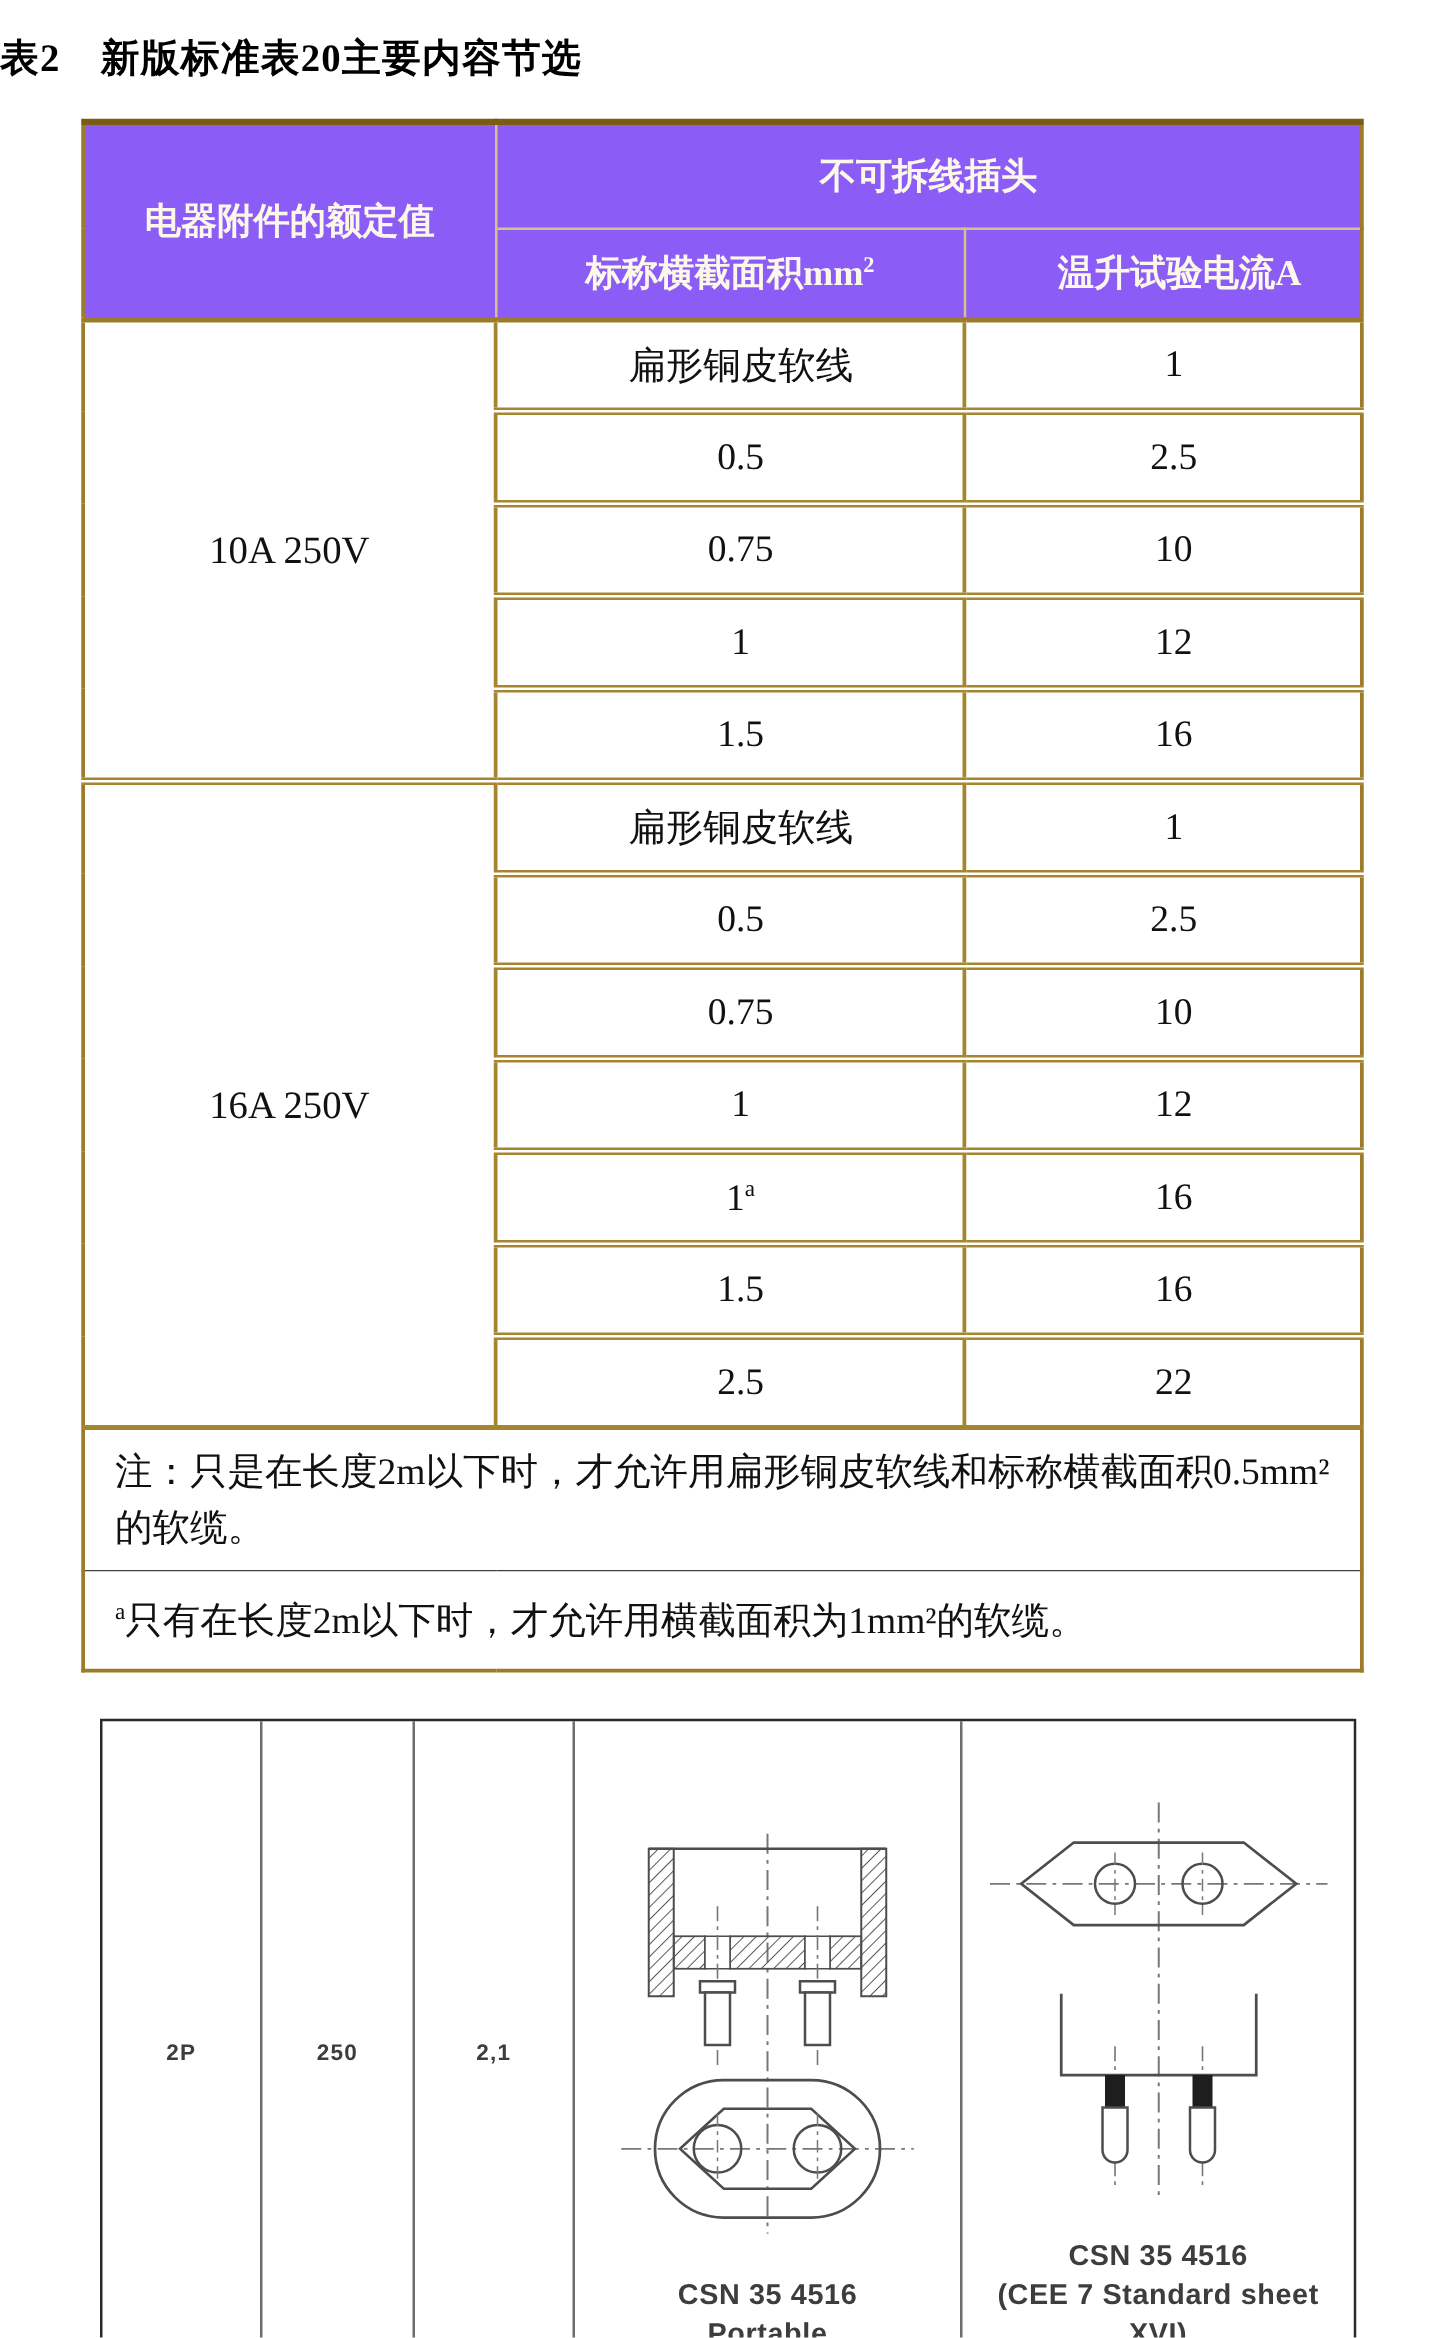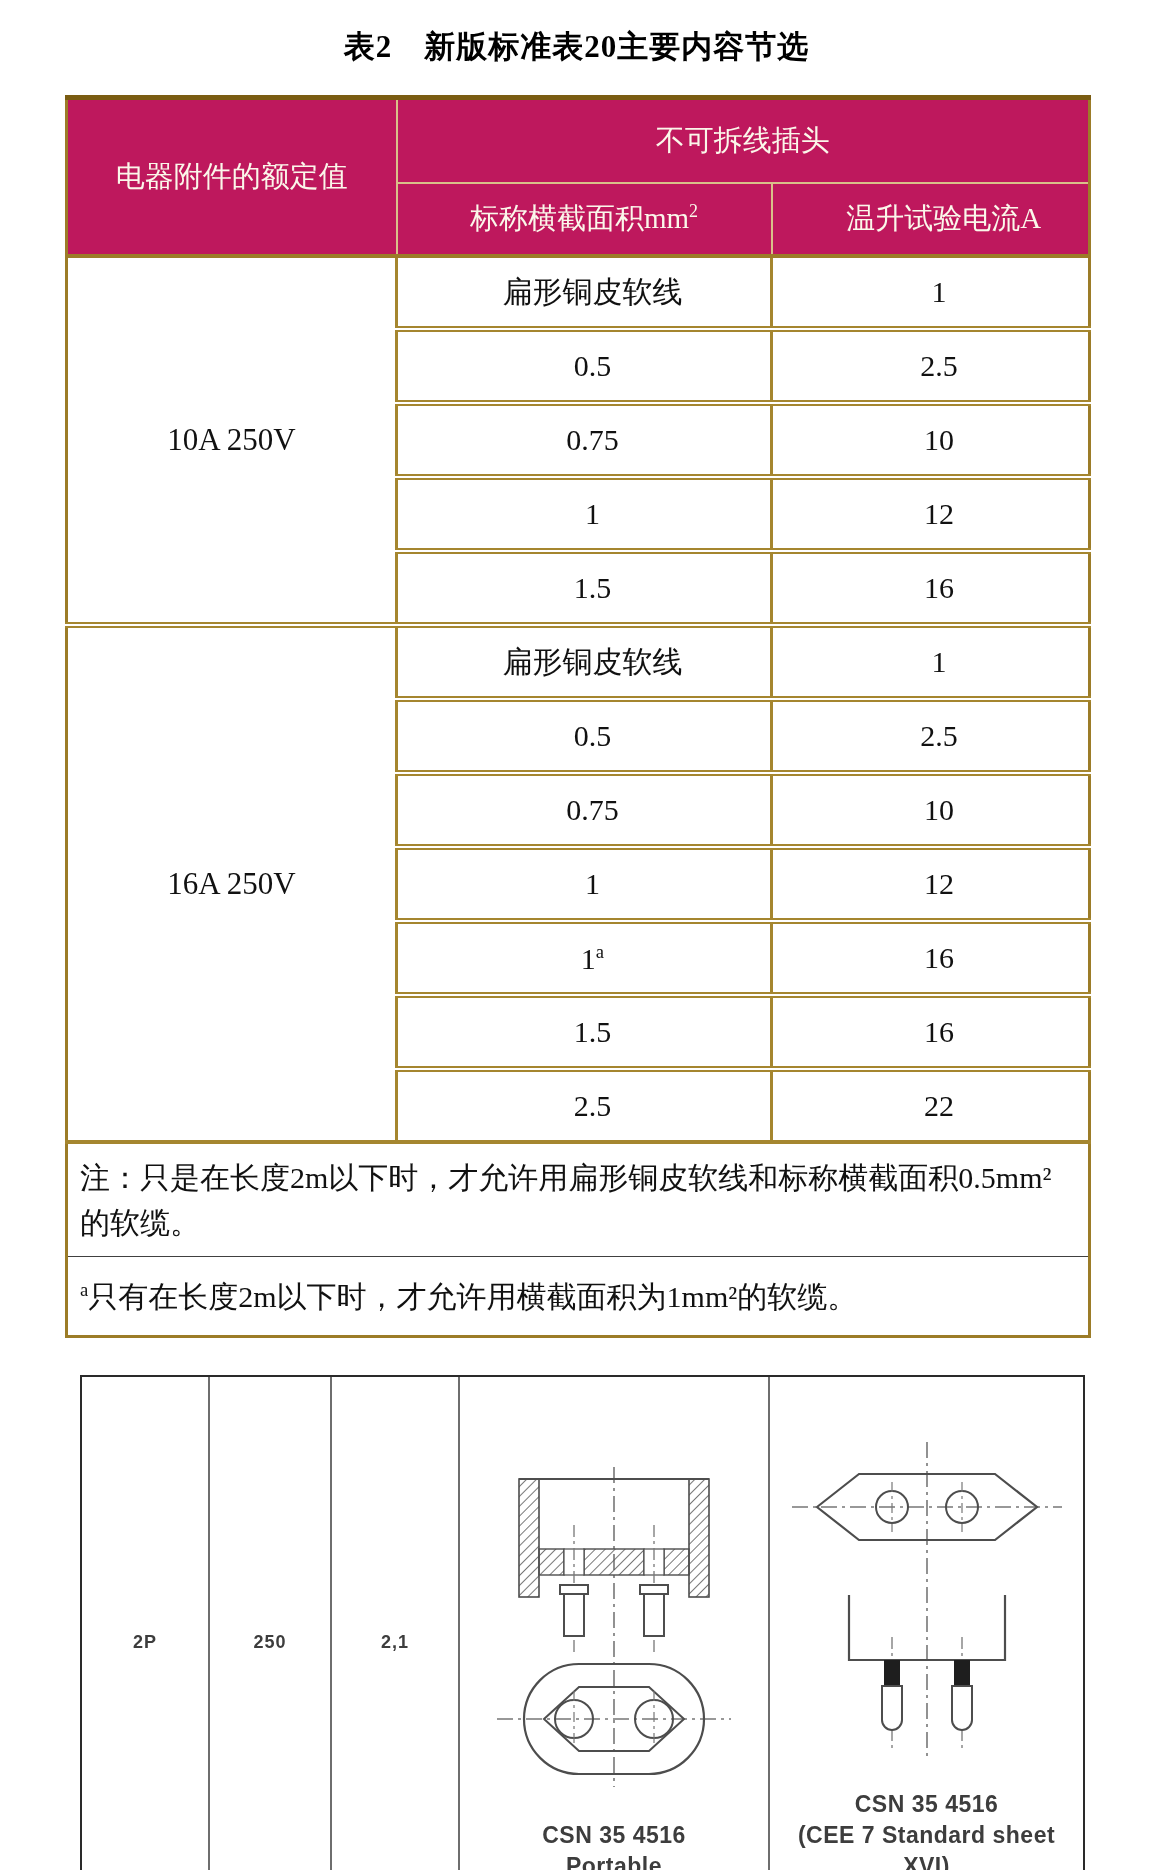--- a/index.html
+++ b/index.html
@@ -2,54 +2,54 @@
 <html><head>
 <meta charset="utf-8">
 <style>
   html,body{margin:0;padding:0;background:#ffffff;}
   body{
     width:1153px;height:1870px;overflow:hidden;position:relative;
     font-family:"Liberation Serif","DejaVu Serif",serif;color:#111;
   }
   
   .doc-title{
-    margin-top:26px;text-align:center;font-size:31px;font-weight:700;
+    margin-top:26px;text-align:left;font-size:31px;font-weight:700;
     letter-spacing:1px;color:#000;
   }
   
   table.spec{
     border-collapse:collapse;table-layout:fixed;
     width:1023px;margin:27px 0 0 65px;
     border:3px solid #9c7c28;border-top:5px solid #7a5c12;
   }
   table.spec col.c1{width:330px;}
   table.spec col.c2{width:375px;}
   table.spec col.c3{width:318px;}
   table.spec th{
-    background:#be185d;color:#FBF7EA;font-weight:400;
+    background:#8b5cf6;color:#FBF7EA;font-weight:700;
     font-size:29px;text-align:center;vertical-align:middle;
   }
   th.h-rating{height:150px;border-right:2px solid #d9c089;}
   th.h-group{height:80px;border-bottom:2px solid #d9c089;}
   th.h-sub{height:68px;font-size:28px;}
   th.h-sub + th.h-sub{border-left:2px solid #d9c089;padding-left:28px;}
   th.h-rating,th.h-sub{border-bottom:4px solid #9c7c28;}
   td.rating{
     border-right:3px solid #A5862F;text-align:center;vertical-align:middle;
     font-size:31px;
   }
   td.val{
     height:66px;text-align:center;vertical-align:middle;font-size:30px;padding-left:18px;
   }
   td.val + td.val{border-left:3px solid #A5862F;}
   tr.sep td.val{border-top:6px double #A5862F;}
   tr.secstart td{border-top:6px double #A5862F;}
   td.note{
     border-top:4px solid #A5862F;text-align:left;vertical-align:middle;
-    font-size:30px;padding:10px 12px;line-height:1.5;
+    font-size:30px;padding:10px 24px;line-height:1.5;
   }
   td.note2{height:58px;border-top:1px solid #404040;font-family:Liberation Serif, serif;}
   td.note1{height:92px;}
   sup.sp{font-size:0.62em;}
   
   .figure-box{
     width:1005px;height:535px;margin:37px 0 0 80px;
     border:2px solid #2a2a2a;display:flex;box-sizing:border-box;
     font-family:"Liberation Sans","DejaVu Sans",sans-serif;color:#3d3d3d;
   }

